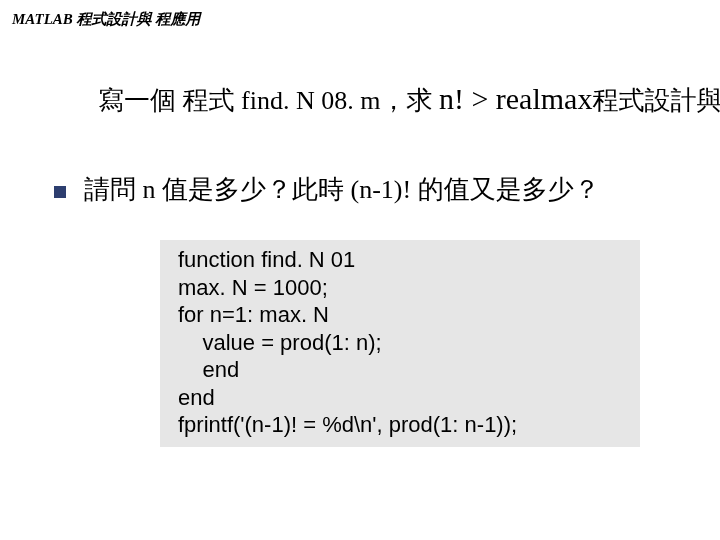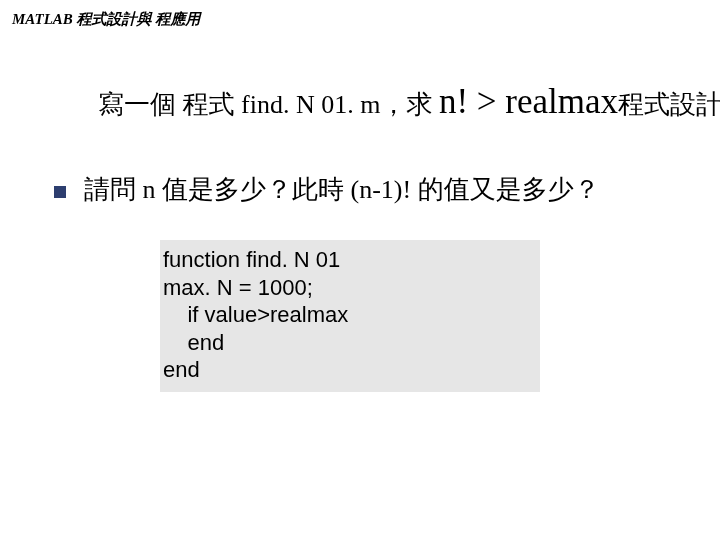--- a/index.html
+++ b/index.html
@@ -47,43 +47,45 @@
     }
     .line2 {
       font-size: 26px;
       color: #000;
       white-space: nowrap;
     }
     .code-box {
       position: absolute;
       top: 240px;
       left: 160px;
-      width: 380px;
+      width: 480px;
       background: #e6e6e6;
-      padding: 6px 10px 8px 3px;
+      padding: 6px 10px 8px 18px;
       font-family: Tahoma, Verdana, sans-serif;
       font-size: 22px;
       line-height: 1.25;
       color: #000;
     }
     .code-line { white-space: pre; }
   </style>
 </head>
 <body>
 
 <div class="header">MATLAB 程式設計與 程應用</div>
 
 <div class="line1">
-  <span>寫一個 程式 find. N 01. m，求 </span><span style="font-size:35px;">n! &gt; realmax</span><span>程式設計與 值</span>
+  <span>寫一個 程式 find. N 08. m，求 </span><span style="font-size:30px;">n! &gt; realmax</span><span>程式設計與 值</span>
 </div>
 
 <div class="bullet-row">
   <div class="bullet"></div>
   <div class="line2">請問 n 值是多少？此時 (n-1)! 的值又是多少？</div>
 </div>
 
 <div class="code-box">
   <div class="code-line">function find. N 01</div>
   <div class="code-line">max. N = 1000;</div>
-  <div class="code-line">    if value&gt;realmax</div>
+  <div class="code-line">for n=1: max. N</div>
+  <div class="code-line">    value = prod(1: n);</div>
   <div class="code-line">    end</div>
   <div class="code-line">end</div>
+  <div class="code-line">fprintf('(n-1)! = %d\n', prod(1: n-1));</div>
 </div>
 
 </body></html>

